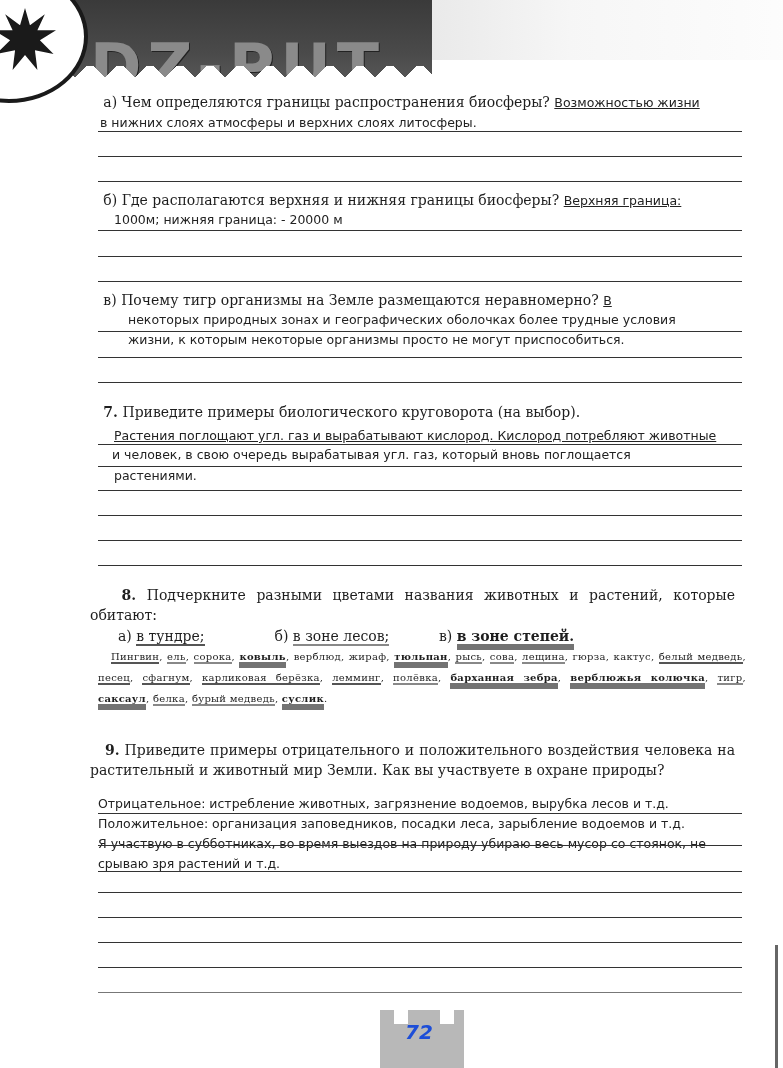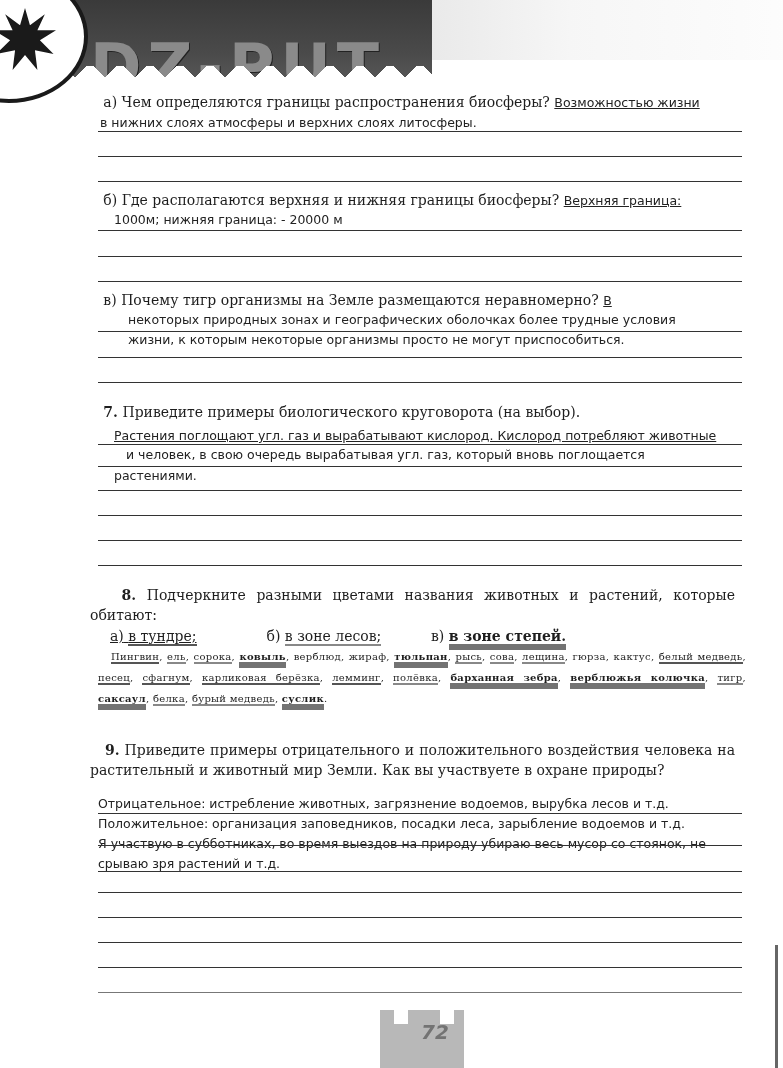--- a/index.html
+++ b/index.html
@@ -65,21 +65,21 @@
     .page-num-bg {
       position: absolute; left: 380px; top: 1010px; width: 84px; height: 58px;
       background: #b8b8b8;
     }
     .page-num-notch {
       position: absolute; top: 1010px; width: 14px; height: 14px; background: #fff;
     }
     .page-num {
       position: absolute; left: 405px; top: 1020px;
       font-family: "DejaVu Sans", sans-serif; font-weight: bold; font-style: italic;
-      font-size: 20px; color: #737373; margin-left: 16px;
+      font-size: 20px; color: #1d4ed8;
     }
     .edge { position: absolute; left: 775px; top: 945px; width: 3px; height: 123px; background: #666; }
   </style>
 </head>
 <body>
 
 <div class="banner">
   <div class="logo-text">DZ-PUT</div>
   <div class="zigzag"></div>
 </div>
@@ -114,34 +114,34 @@
 <div class="ans" style="left:128px; top:332px;">жизни, к которым некоторые организмы просто не могут приспособиться.</div>
 <div class="rule" style="top:357px;"></div>
 <div class="rule" style="top:382px;"></div>
 
 <div class="q" style="top:402px;">
   &nbsp;&nbsp;&nbsp;<span class="lbl">7.</span>
   <span>Приведите примеры биологического круговорота (на выбор).</span>
 </div>
 <div class="ans" style="left:114px; top:428px; text-decoration: underline;">Растения поглощают угл. газ и вырабатывают кислород. Кислород потребляют животные</div>
 <div class="rule" style="top:444px;"></div>
-<div class="ans" style="left:126px; top:447px;">и человек, в свою очередь вырабатывая угл. газ, который вновь поглощается</div>
+<div class="ans" style="left:112px; top:447px;">и человек, в свою очередь вырабатывая угл. газ, который вновь поглощается</div>
 <div class="rule" style="top:466px;"></div>
 <div class="ans" style="left:114px; top:468px;">растениями.</div>
 <div class="rule" style="top:490px;"></div>
 <div class="rule" style="top:515px;"></div>
 <div class="rule" style="top:540px;"></div>
 <div class="rule" style="top:565px;"></div>
 
 <div class="q" style="top:585px;">
   &nbsp;&nbsp;&nbsp;<span class="lbl">8.</span>
   <span>Подчеркните разными цветами названия животных и растений, которые обитают:</span>
 </div>
 <div class="q" style="top:626px; text-align:left;">
-  <span style="display:inline-block; margin-left:20px; width:152px;text-decoration:underline;">
+  <span style="display:inline-block; margin-left:28px; width:152px;">
     <span>а)</span>
     <span class="ul1">в тундре;</span>
   </span>
   <span style="display:inline-block; width:160px;">
     <span>б)</span>
     <span class="ul2">в зоне лесов;</span>
   </span>
   <span style="display:inline-block;">
     <span>в)</span>
     <span class="ul3">в зоне степей.</span>

